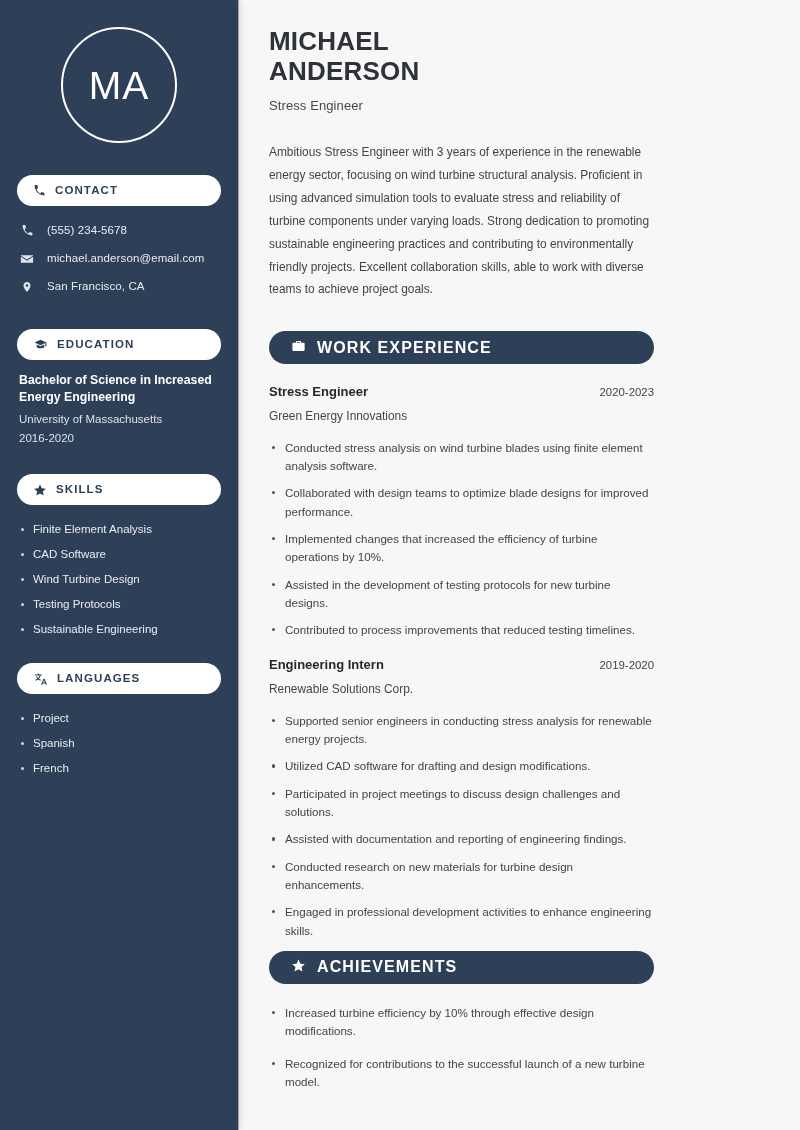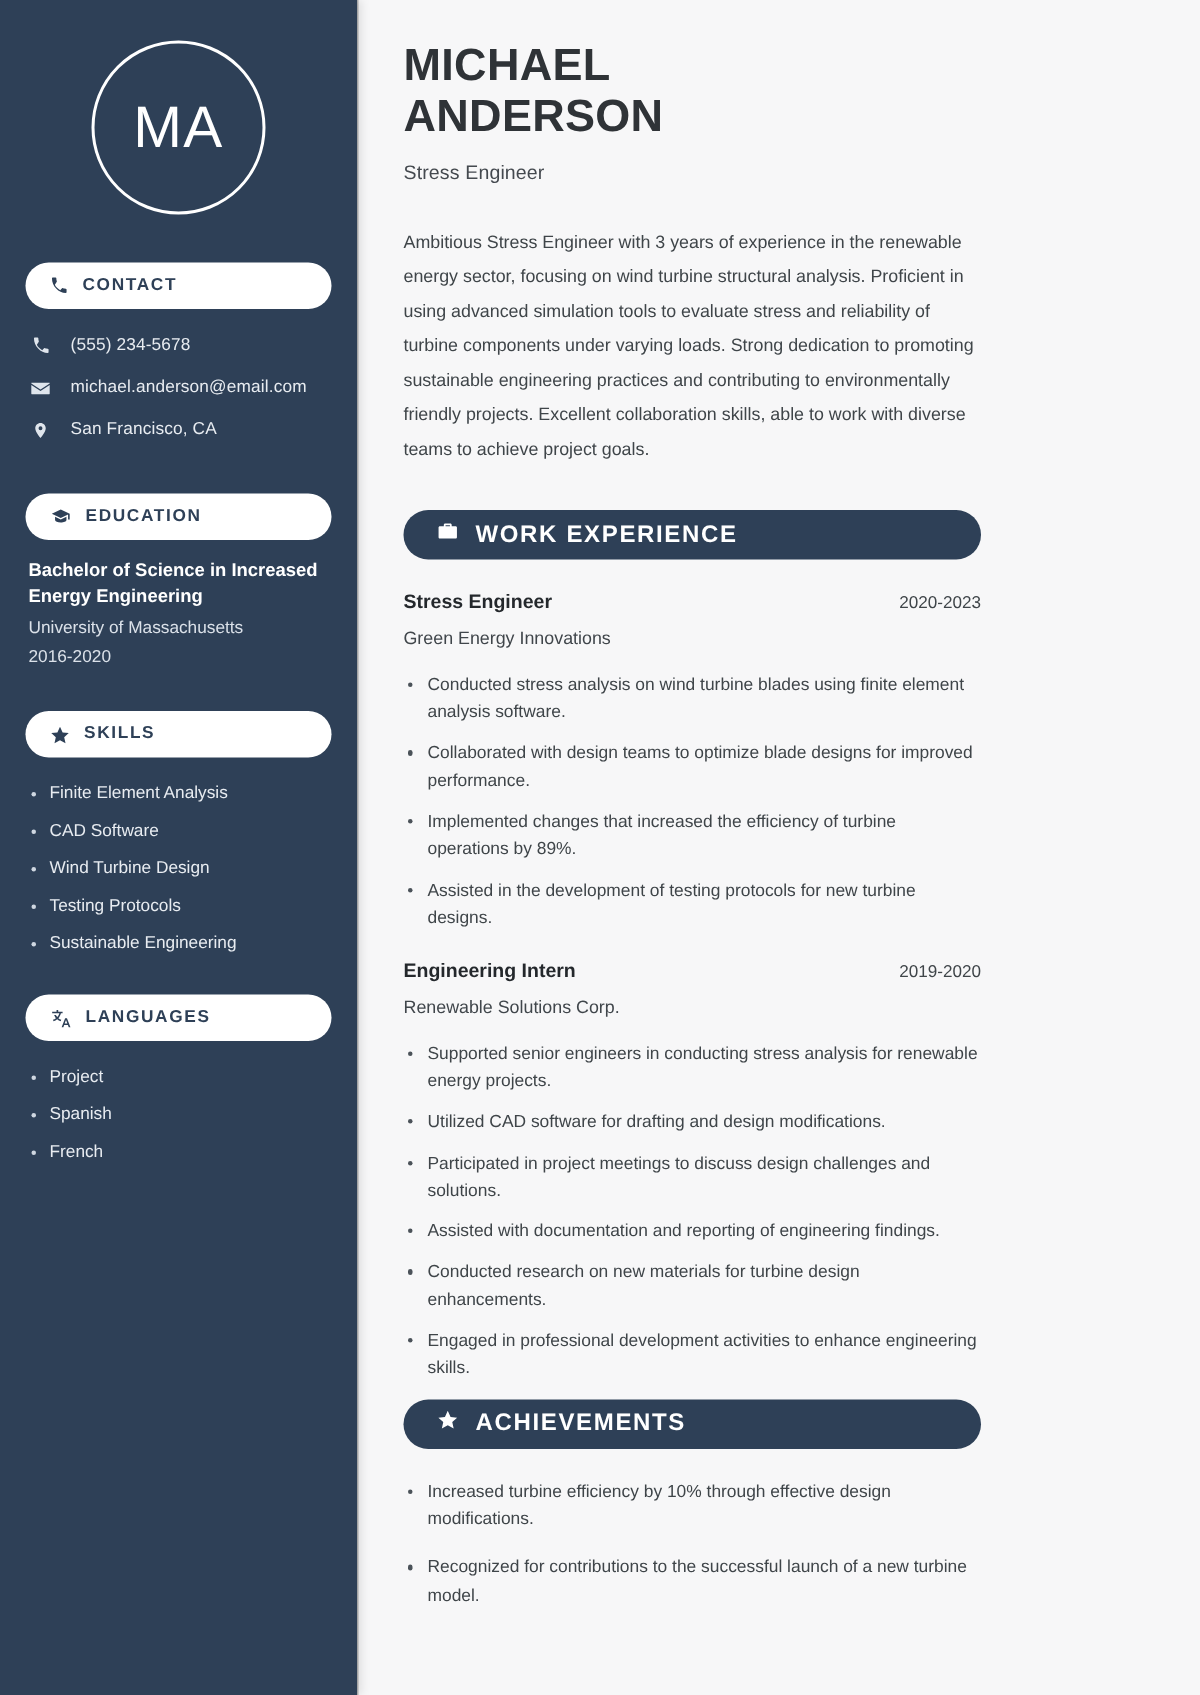--- a/index.html
+++ b/index.html
@@ -126,21 +126,21 @@
   .gap-md { height: 15px; }
 
   
   .main {
     flex: 1 1 auto;
     padding: 27px 30px 0 31px;
     background: #f7f7f8;
     min-width: 0;
   }
   .name {
-    font-size: 30px;
+    font-size: 26px;
     font-weight: bold;
     color: #2f3337;
     line-height: 1.14;
     letter-spacing: 0.2px;
     text-transform: uppercase;
   }
   .role {
     font-size: 13px;
     color: #44494f;
     margin-top: 12px;
@@ -358,22 +358,23 @@
 
     <div class="job">
       <div class="job-head">
         <div class="job-title">Stress Engineer</div>
         <div class="job-dates">2020-2023</div>
       </div>
       <div class="job-company">Green Energy Innovations</div>
       <ul class="bullets">
         <li><span>Conducted stress analysis on wind turbine blades using finite element analysis software.</span></li>
         <li><span>Collaborated with design teams to optimize blade designs for improved performance.</span></li>
-        <li><span>Implemented changes that increased the efficiency of turbine operations by 89%.</span></li>
+        <li><span>Implemented changes that increased the efficiency of turbine operations by 10%.</span></li>
         <li><span>Assisted in the development of testing protocols for new turbine designs.</span></li>
+        <li><span>Contributed to process improvements that reduced testing timelines.</span></li>
       </ul>
     </div>
 
     <div class="job">
       <div class="job-head">
         <div class="job-title">Engineering Intern</div>
         <div class="job-dates">2019-2020</div>
       </div>
       <div class="job-company">Renewable Solutions Corp.</div>
       <ul class="bullets">

